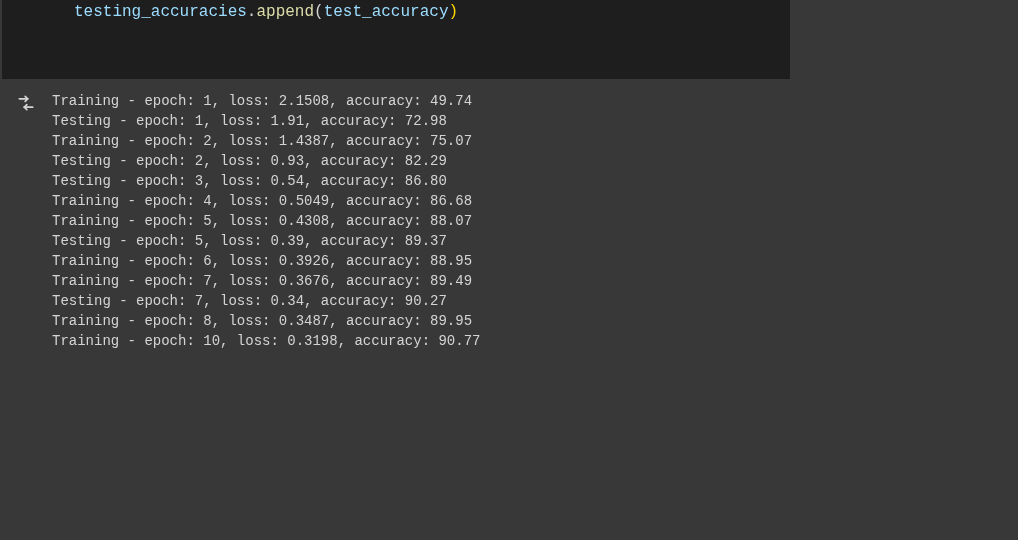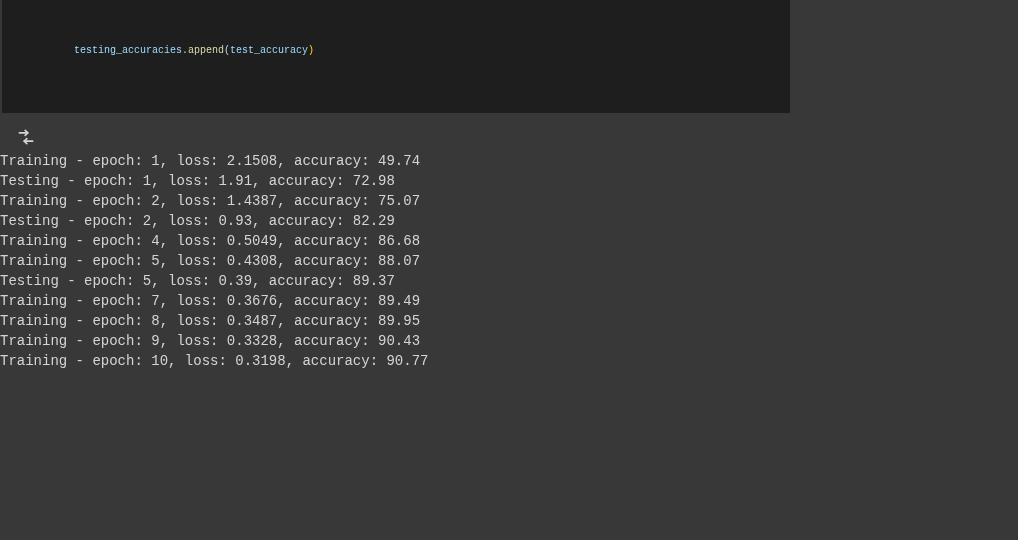--- a/index.html
+++ b/index.html
@@ -20,34 +20,32 @@
       background-color: #1e1e1e;
       border-left: 2px solid #1e1e1e;
       margin-left: 2px;
       margin-right: 228px;
       padding-left: 70px;
       padding-top: 2px;
       padding-bottom: 56px;
     }
     .code-line {
       font-family: 'Consolas', 'Monaco', 'Courier New', monospace;
-      font-size: 10px;
+      font-size: 16px;
       line-height: 1.3;
       white-space: pre;
-      margin-top: 42px;
     }
     .code-var { color: #9cdcfe; }
     .code-punct { color: #d4d4d4; }
     .code-method { color: #dcdcaa; }
     .code-param { color: #9cdcfe; }
     .code-paren-yellow { color: #ffd700; }
     .output-area {
       display: flex;
       margin-top: 9px;
-      flex-direction: column;
     }
     .gutter {
       width: 52px;
       display: flex;
       justify-content: center;
       padding-top: 4px;
     }
     .gutter-icon {
       width: 22px;
       height: 22px;
@@ -87,21 +85,23 @@
         <path d="M10 17 L13 14" stroke-linecap="round"></path>
         <path d="M10 17 L13 20" stroke-linecap="round"></path>
       </svg>
     </div>
   </div>
   <div class="output-content">
     <div class="output-line">Training - epoch: 1, loss: 2.1508, accuracy: 49.74</div>
     <div class="output-line">Testing - epoch: 1, loss: 1.91, accuracy: 72.98</div>
     <div class="output-line">Training - epoch: 2, loss: 1.4387, accuracy: 75.07</div>
     <div class="output-line">Testing - epoch: 2, loss: 0.93, accuracy: 82.29</div>
+    <div class="output-line">Testing - epoch: 3, loss: 0.54, accuracy: 86.80</div>
     <div class="output-line">Training - epoch: 4, loss: 0.5049, accuracy: 86.68</div>
     <div class="output-line">Training - epoch: 5, loss: 0.4308, accuracy: 88.07</div>
     <div class="output-line">Testing - epoch: 5, loss: 0.39, accuracy: 89.37</div>
+    <div class="output-line">Training - epoch: 6, loss: 0.3926, accuracy: 88.95</div>
     <div class="output-line">Training - epoch: 7, loss: 0.3676, accuracy: 89.49</div>
+    <div class="output-line">Testing - epoch: 7, loss: 0.34, accuracy: 90.27</div>
     <div class="output-line">Training - epoch: 8, loss: 0.3487, accuracy: 89.95</div>
-    <div class="output-line">Training - epoch: 9, loss: 0.3328, accuracy: 90.43</div>
     <div class="output-line">Training - epoch: 10, loss: 0.3198, accuracy: 90.77</div>
   </div>
 </div>
 
 </body></html>

